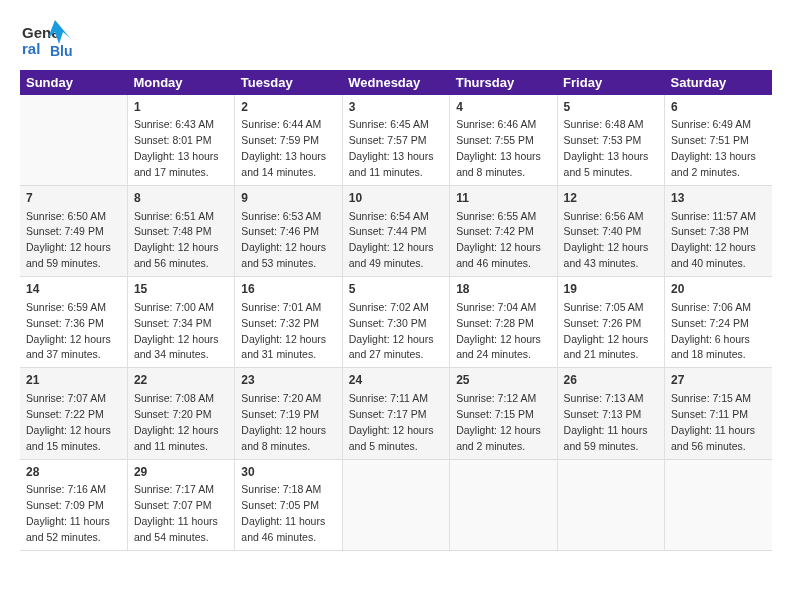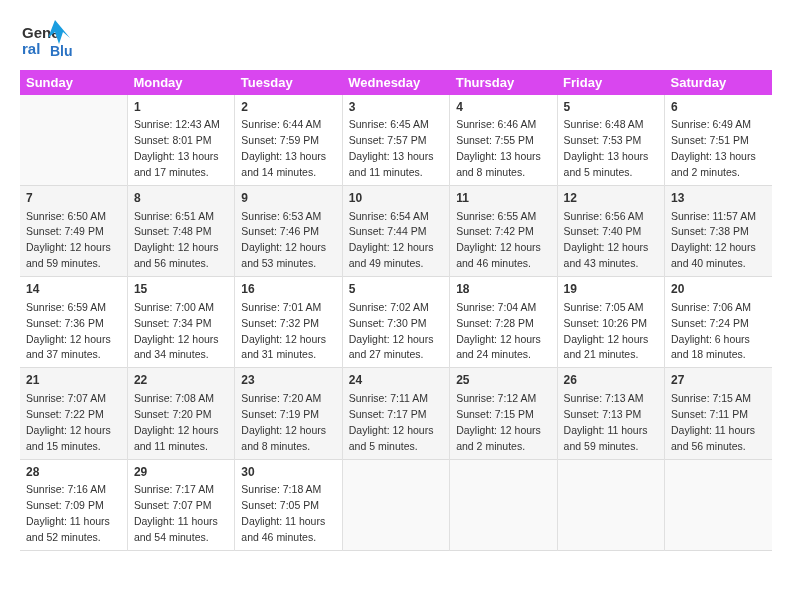--- a/index.html
+++ b/index.html
@@ -37,21 +37,21 @@
       font-size: 15px;
       font-weight: normal;
       color: #555;
     }
     table {
       width: 100%;
       border-collapse: collapse;
       font-size: 11px;
     }
     thead tr th {
-      background: #d946ef;
+      background: #4c1d95;
       color: #fff;
       padding: 5px 6px;
       text-align: left;
       font-size: 13px;
       font-weight: bold;
     }
     tbody tr {
       border-bottom: 1px solid #ddd;
     }
     tbody tr:nth-child(odd) {
@@ -113,21 +113,21 @@
           <th>Wednesday</th>
           <th>Thursday</th>
           <th>Friday</th>
           <th>Saturday</th>
         </tr>
     </thead>
     <tbody id="calendar-body">
     <tr>
           <td class="empty-cell"></td>
           <td><span class="day-num">1</span>
-        <span class="day-info">Sunrise: 12:43 AM</span><br>
+        <span class="day-info">Sunrise: 6:43 AM</span><br>
         <span class="day-info">Sunset: 8:01 PM</span><br>
         <span class="day-info">Daylight: 13 hours and 17 minutes.</span></td>
           <td><span class="day-num">2</span>
         <span class="day-info">Sunrise: 6:44 AM</span><br>
         <span class="day-info">Sunset: 7:59 PM</span><br>
         <span class="day-info">Daylight: 13 hours and 14 minutes.</span></td>
           <td><span class="day-num">3</span>
         <span class="day-info">Sunrise: 6:45 AM</span><br>
         <span class="day-info">Sunset: 7:57 PM</span><br>
         <span class="day-info">Daylight: 13 hours and 11 minutes.</span></td>
@@ -190,21 +190,21 @@
           <td><span class="day-num">5</span>
         <span class="day-info">Sunrise: 7:02 AM</span><br>
         <span class="day-info">Sunset: 7:30 PM</span><br>
         <span class="day-info">Daylight: 12 hours and 27 minutes.</span></td>
           <td><span class="day-num">18</span>
         <span class="day-info">Sunrise: 7:04 AM</span><br>
         <span class="day-info">Sunset: 7:28 PM</span><br>
         <span class="day-info">Daylight: 12 hours and 24 minutes.</span></td>
           <td><span class="day-num">19</span>
         <span class="day-info">Sunrise: 7:05 AM</span><br>
-        <span class="day-info">Sunset: 10:26 PM</span><br>
+        <span class="day-info">Sunset: 7:26 PM</span><br>
         <span class="day-info">Daylight: 12 hours and 21 minutes.</span></td>
           <td><span class="day-num">20</span>
         <span class="day-info">Sunrise: 7:06 AM</span><br>
         <span class="day-info">Sunset: 7:24 PM</span><br>
         <span class="day-info">Daylight: 6 hours and 18 minutes.</span></td>
         </tr>
         <tr>
           <td><span class="day-num">21</span>
         <span class="day-info">Sunrise: 7:07 AM</span><br>
         <span class="day-info">Sunset: 7:22 PM</span><br>

